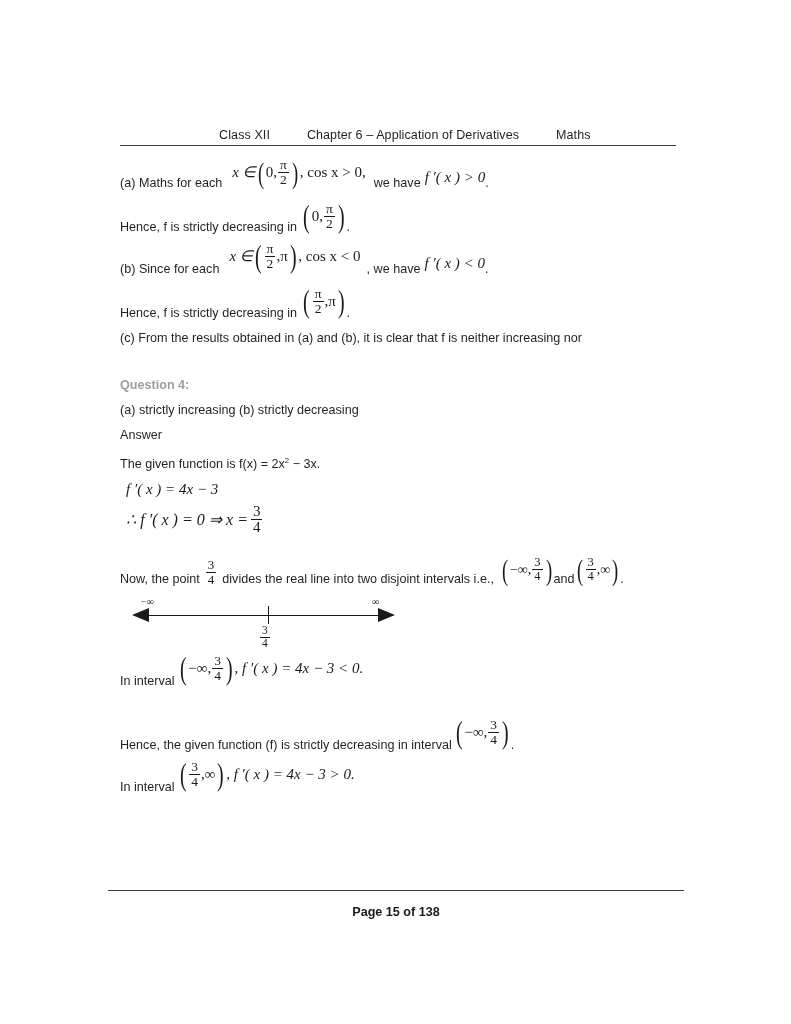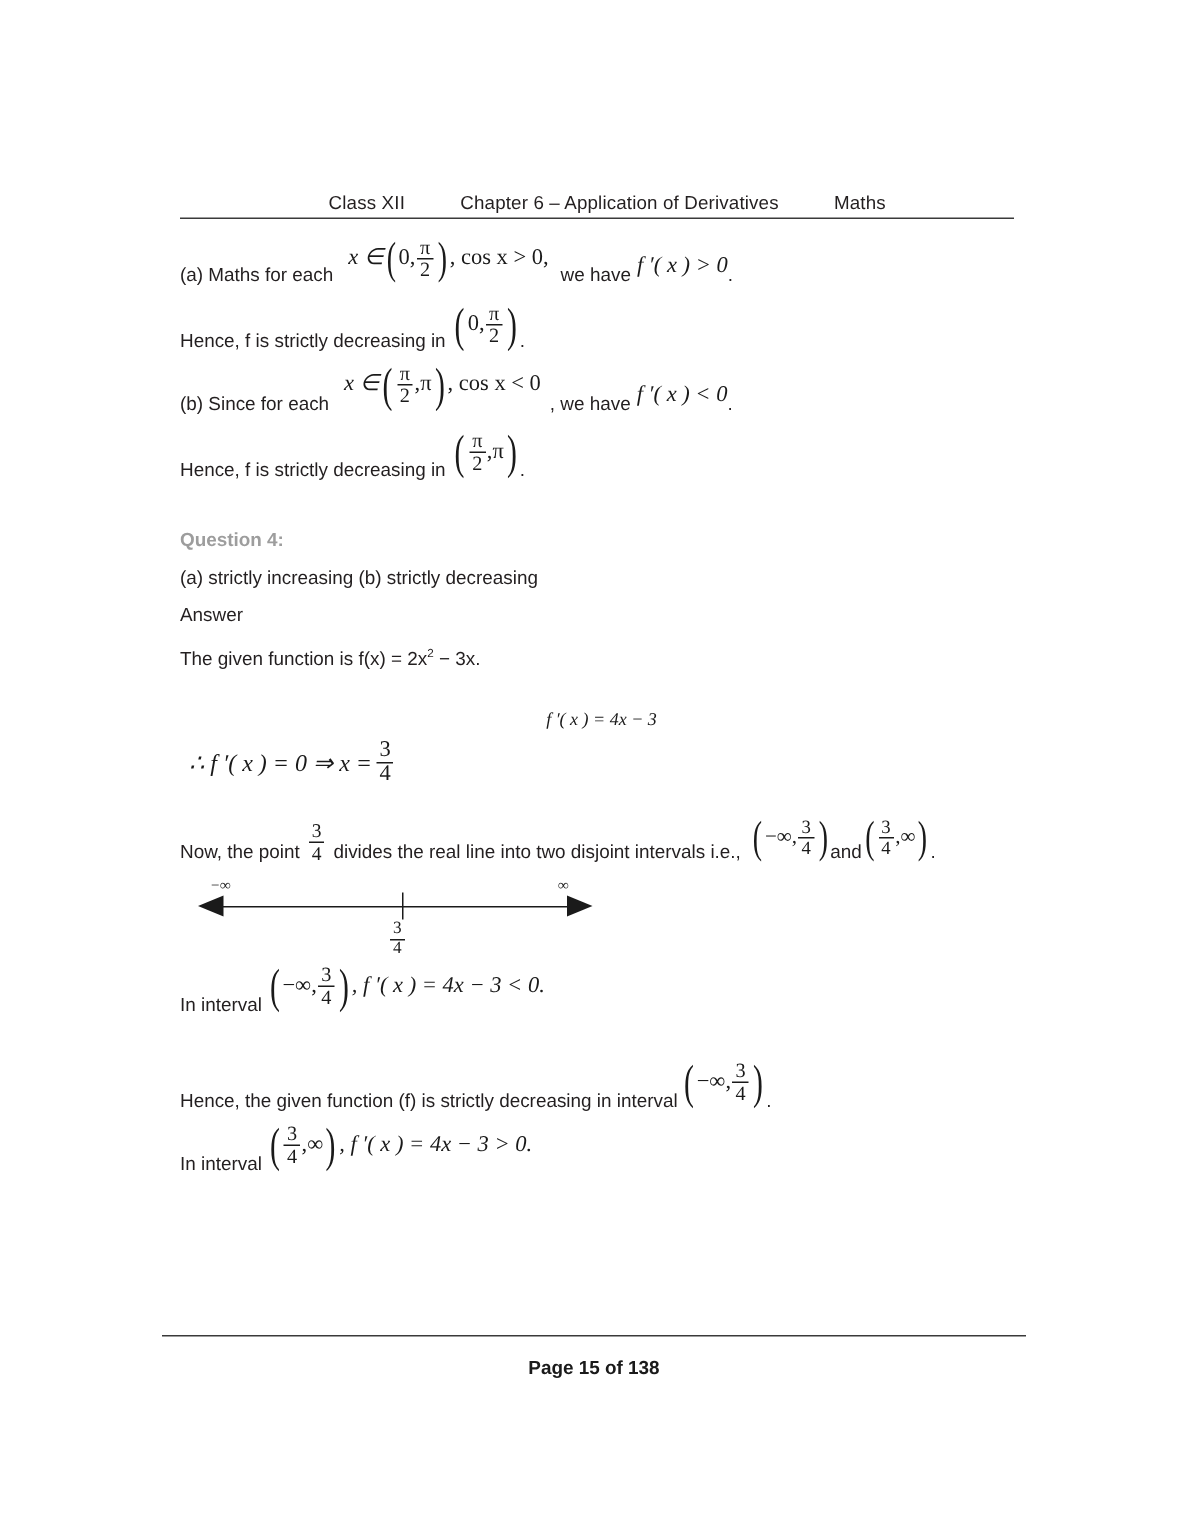--- a/index.html
+++ b/index.html
@@ -251,34 +251,35 @@
           <span class="num">π</span>
           <span class="den">2</span>
         </span>
         <span class="up">,π</span>
         <span class="paren" style="font-size:32px; font-weight:300;">)</span>
       </span>
       <span>.</span>
     </div>
 
     
+    <div class="para">(c) From the results obtained in (a) and (b), it is clear that f is neither increasing nor</div>
 
     <div style="height:22px"></div>
 
     
     <div class="q-label">Question 4:</div>
 
     <div class="para">(a) strictly increasing (b) strictly decreasing</div>
     <div class="para">Answer</div>
     <div class="para">
       <span>The given function is f(x) = 2x</span><span class="sup" style="font-style:normal">2</span><span> − 3x.</span>
     </div>
 
     
-    <div class="math" style="font-size:12px; margin:20px 0 0 6px; display:block;text-align:center;">f ′( x ) = 4x − 3</div>
+    <div class="math" style="font-size:15px; margin:4px 0 0 6px; display:block;">f ′( x ) = 4x − 3</div>
 
     <div class="math" style="font-size:16px; margin:6px 0 0 6px; align-items:center;">
       <span>∴ f ′( x ) = 0  ⇒ x =</span>
       <span class="mf" style="font-size:15px; margin-left:3px;">
         <span class="num">3</span>
         <span class="den">4</span>
       </span>
     </div>
 
     <div style="height:16px"></div>

